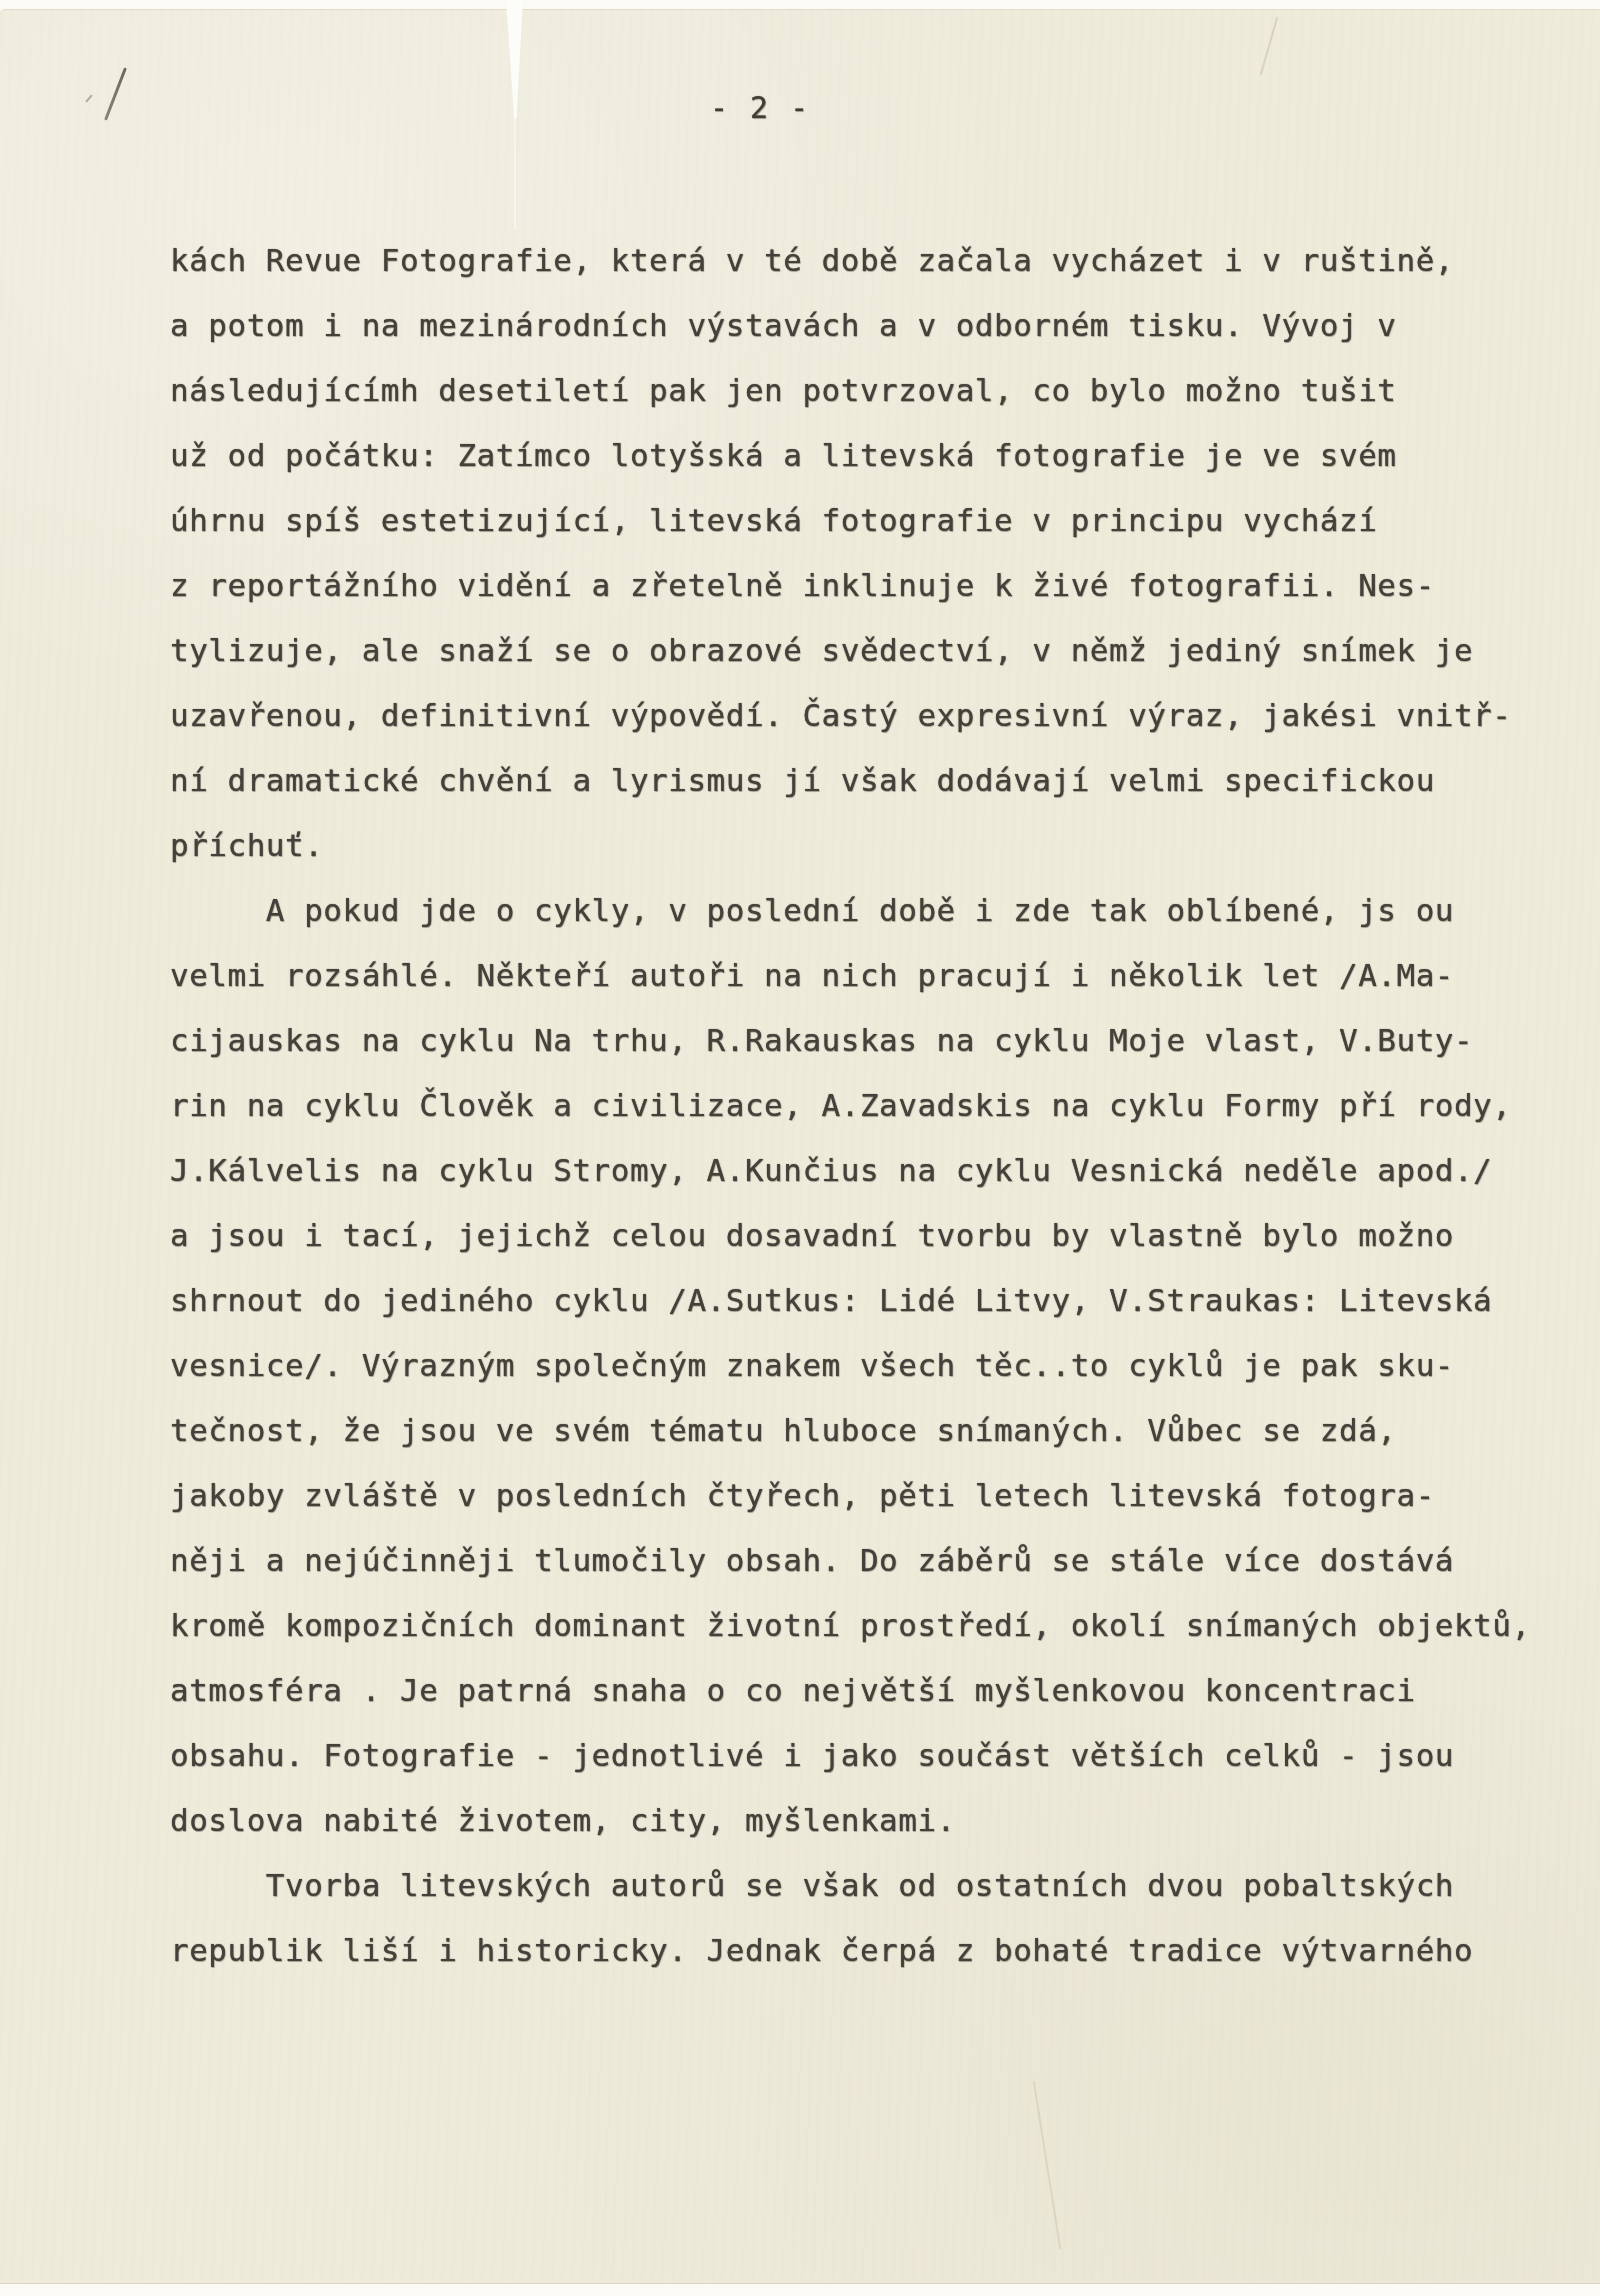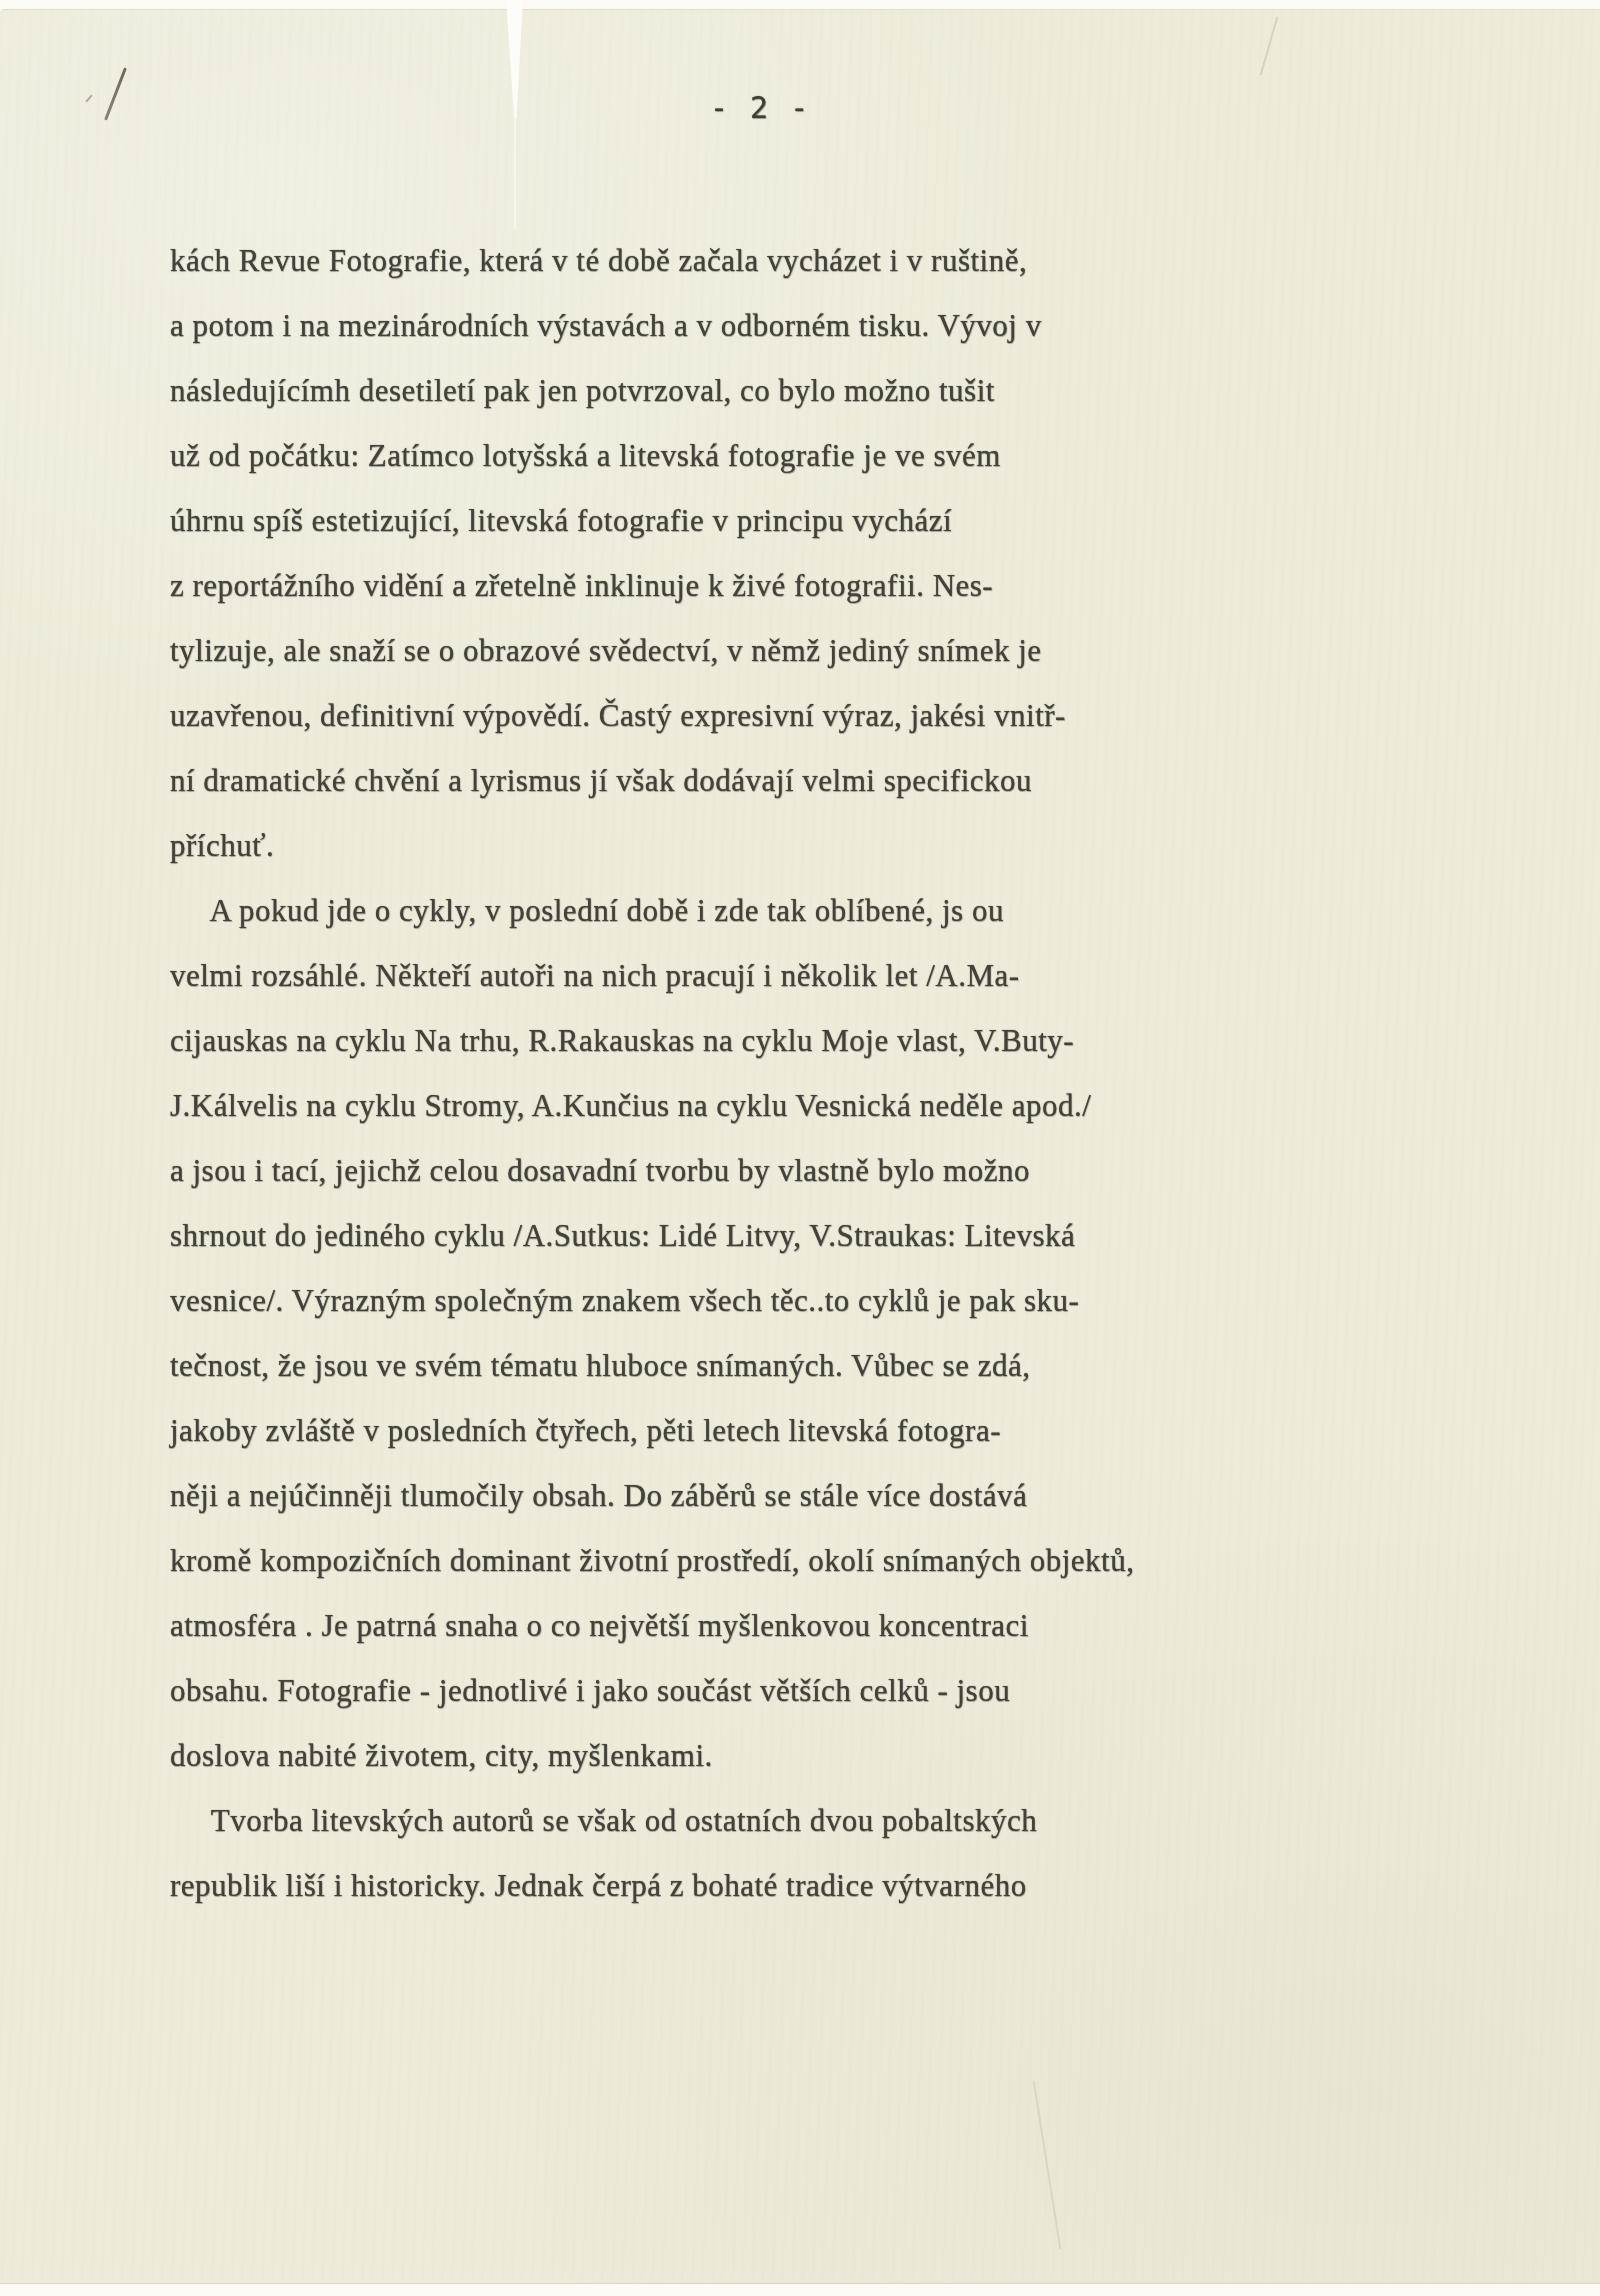--- a/index.html
+++ b/index.html
@@ -70,21 +70,20 @@
     position:absolute;left:170px;top:228px;width:1400px;
   }
   .line{
     white-space:pre;
     font-size:31px;
     line-height:65px;
     height:65px;
     letter-spacing:0.5px;
     color:#44413a;
     text-shadow:0 0 1.1px rgba(62,58,48,0.8), 0.6px 0.5px 0.8px rgba(62,58,48,0.35);
-    font-family:Liberation Serif, serif;
   }
 </style>
 </head>
 <body>
 
 <div class="sheet"></div>
 
 <div class="notch"></div>
 <div class="crease"></div>
 <div class="fiber-a"></div>
@@ -102,20 +101,21 @@
   <div class="line">už od počátku: Zatímco lotyšská a litevská fotografie je ve svém</div>
   <div class="line">úhrnu spíš estetizující, litevská fotografie v principu vychází</div>
   <div class="line">z reportážního vidění a zřetelně inklinuje k živé fotografii. Nes-</div>
   <div class="line">tylizuje, ale snaží se o obrazové svědectví, v němž jediný snímek je</div>
   <div class="line">uzavřenou, definitivní výpovědí. Častý expresivní výraz, jakési vnitř-</div>
   <div class="line">ní dramatické chvění a lyrismus jí však dodávají velmi specifickou</div>
   <div class="line">příchuť.</div>
   <div class="line">     A pokud jde o cykly, v poslední době i zde tak oblíbené, js ou</div>
   <div class="line">velmi rozsáhlé. Někteří autoři na nich pracují i několik let /A.Ma-</div>
   <div class="line">cijauskas na cyklu Na trhu, R.Rakauskas na cyklu Moje vlast, V.Buty-</div>
+  <div class="line">rin na cyklu Člověk a civilizace, A.Zavadskis na cyklu Formy pří rody,</div>
   <div class="line">J.Kálvelis na cyklu Stromy, A.Kunčius na cyklu Vesnická neděle apod./</div>
   <div class="line">a jsou i tací, jejichž celou dosavadní tvorbu by vlastně bylo možno</div>
   <div class="line">shrnout do jediného cyklu /A.Sutkus: Lidé Litvy, V.Straukas: Litevská</div>
   <div class="line">vesnice/. Výrazným společným znakem všech těc..to cyklů je pak sku-</div>
   <div class="line">tečnost, že jsou ve svém tématu hluboce snímaných. Vůbec se zdá,</div>
   <div class="line">jakoby zvláště v posledních čtyřech, pěti letech litevská fotogra-</div>
   <div class="line">něji a nejúčinněji tlumočily obsah. Do záběrů se stále více dostává</div>
   <div class="line">kromě kompozičních dominant životní prostředí, okolí snímaných objektů,</div>
   <div class="line">atmosféra . Je patrná snaha o co největší myšlenkovou koncentraci</div>
   <div class="line">obsahu. Fotografie - jednotlivé i jako součást větších celků - jsou</div>

